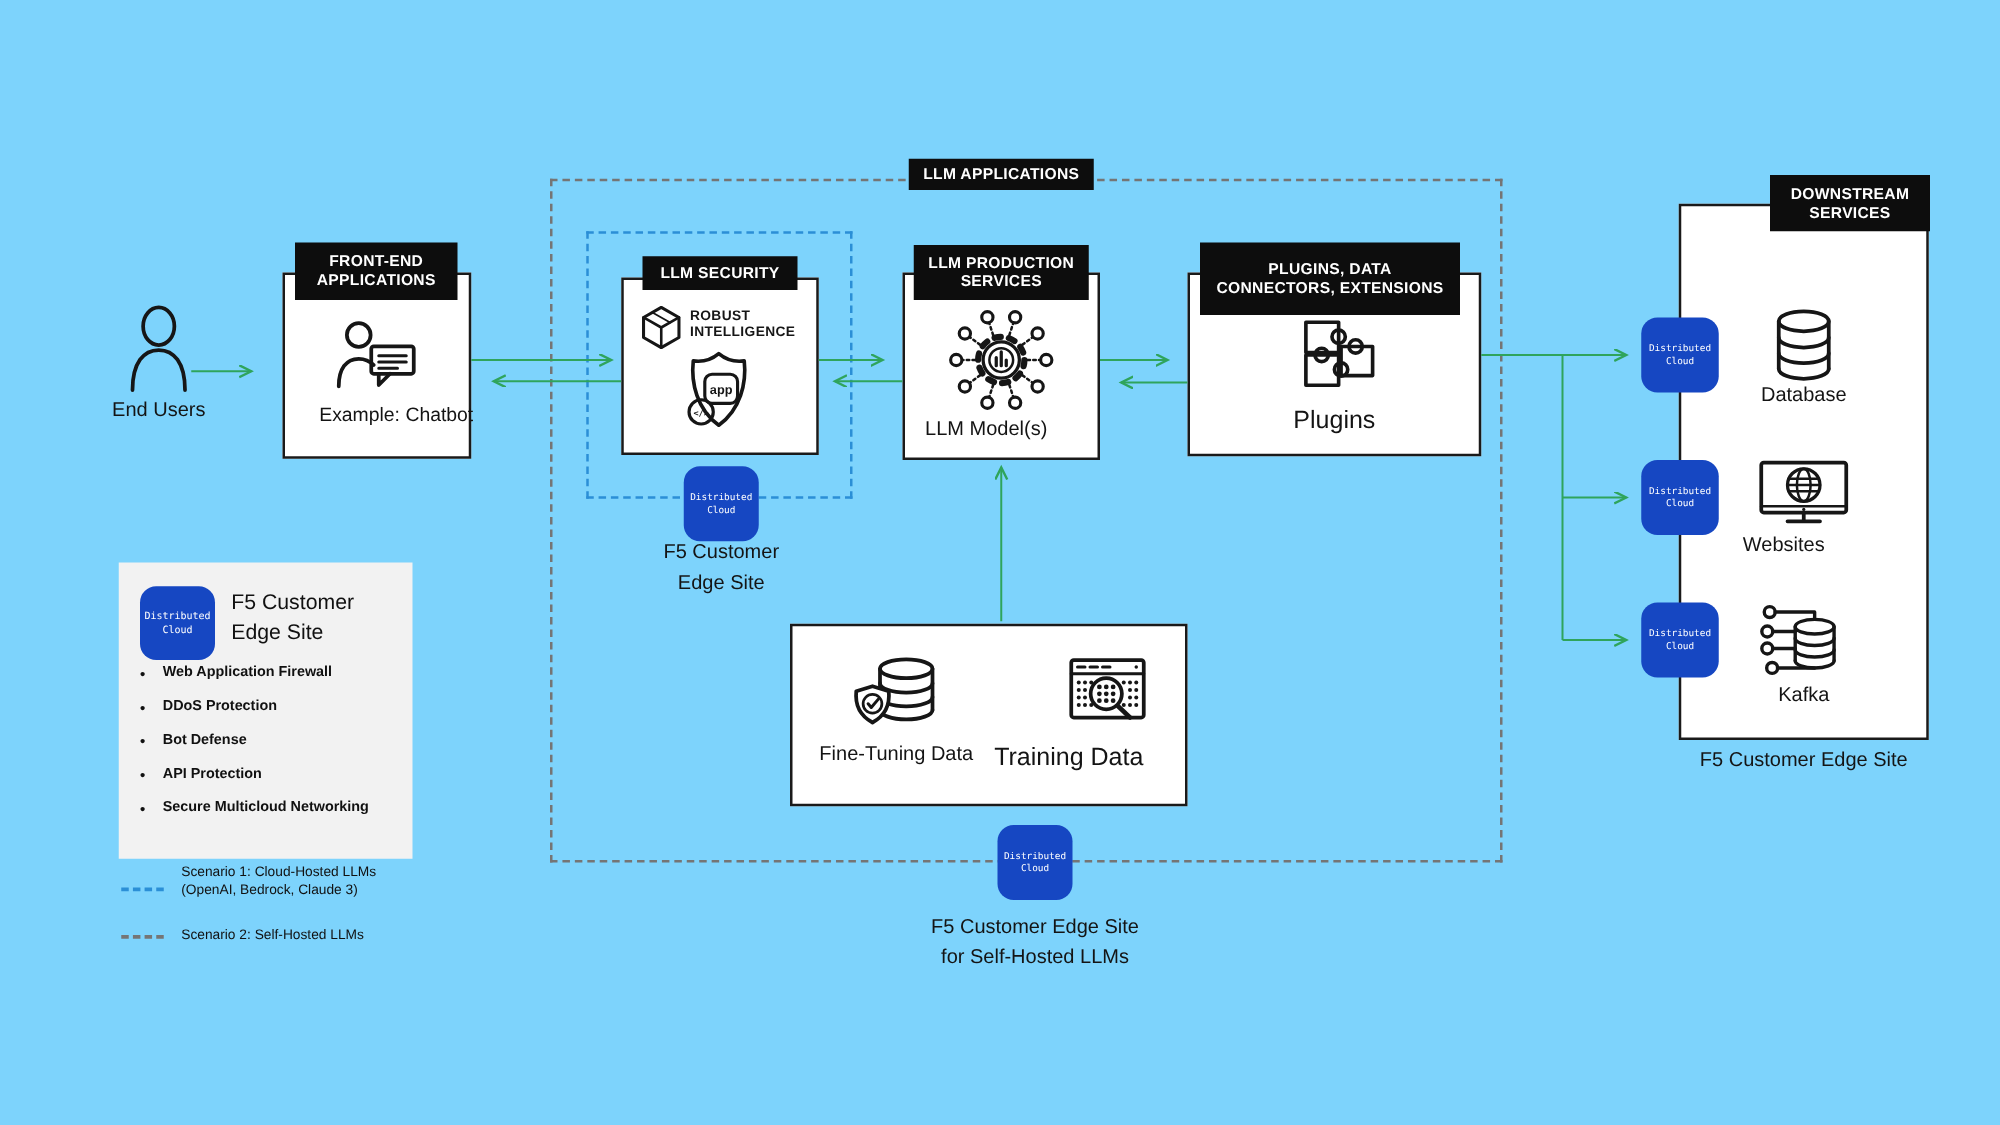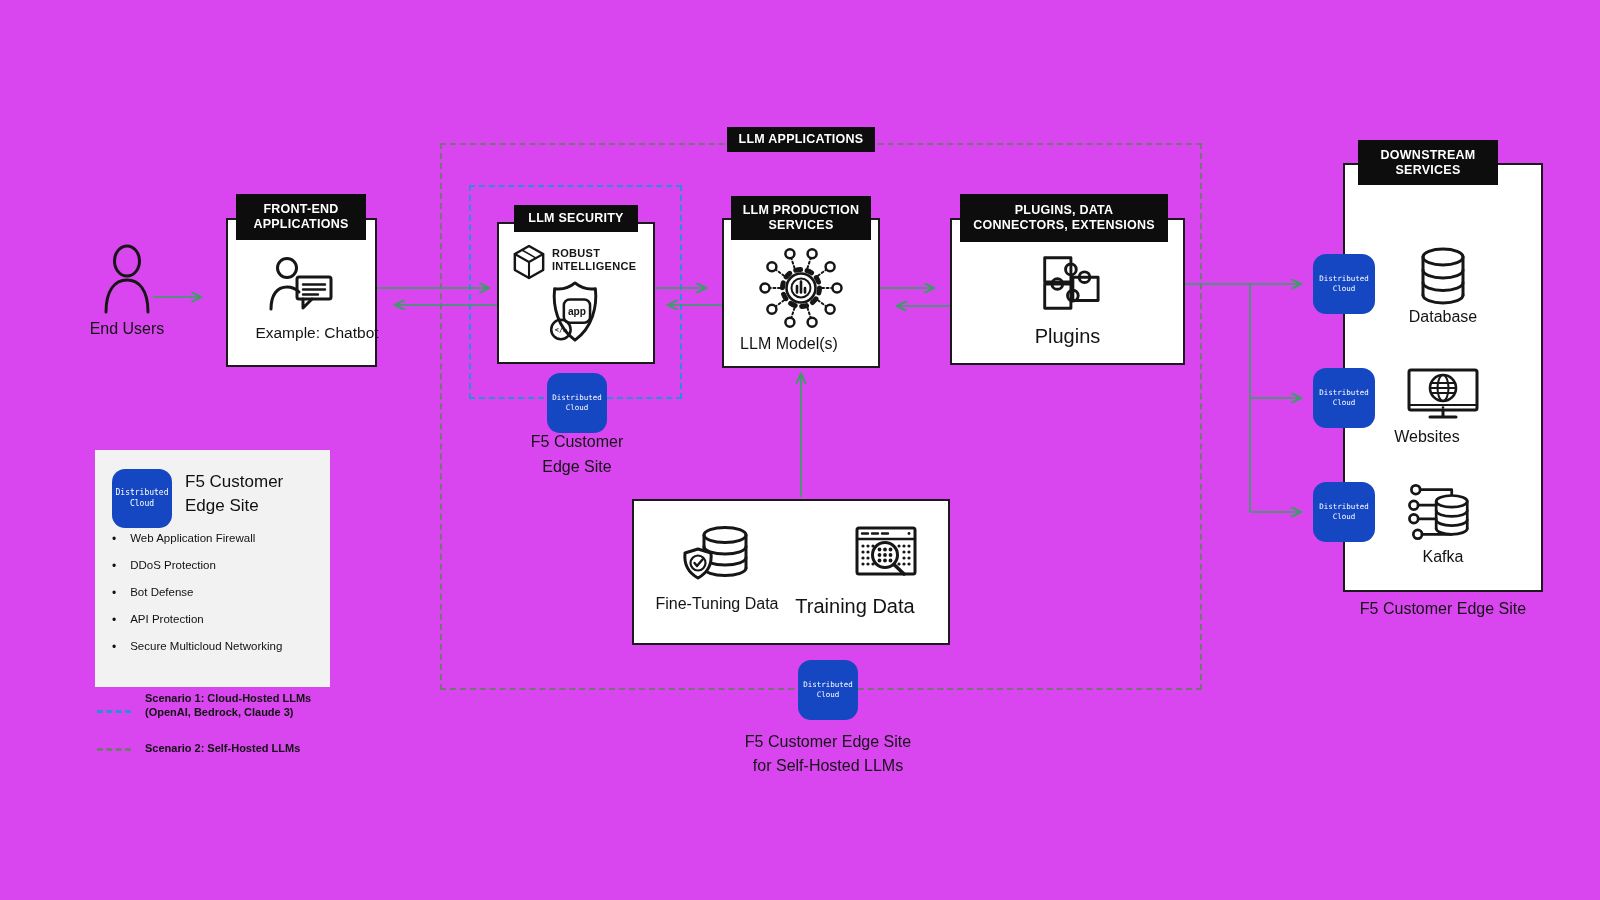--- a/index.html
+++ b/index.html
@@ -1,44 +1,44 @@
 <!DOCTYPE html>
 <html style="--accent_blue: #1647C2; --green: #2FA45C; --scenario1_blue: #2B8FD6; --scenario2_gray: #757575; --header_black: #0D0D0D; --legend_bg: #F2F2F2;"><head>
 <meta charset="utf-8">
 <style>
   :root{
     --accent_blue:#1647C2; --green:#2FA45C; --scenario1_blue:#2B8FD6;
     --scenario2_gray:#757575; --header_black:#0D0D0D; --legend_bg:#F2F2F2; --ink:#161616;
   }
   *{box-sizing:border-box;margin:0;padding:0}
   body{font-family:"Liberation Sans",sans-serif;background:#fff;color:var(--ink)}
-  #stage{position:relative;width:1600px;height:900px;background:#d946ef;overflow:hidden}
+  #stage{position:relative;width:1600px;height:900px;background:#7dd3fc;overflow:hidden}
   .dashedbox{position:absolute;z-index:1}
   .box{position:absolute;background:#fff;border:2px solid #1a1a1a;z-index:2}
   .hdr{position:absolute;background:var(--header_black);color:#fff;font-weight:700;
        font-size:12.5px;line-height:1.18;letter-spacing:.25px;display:flex;align-items:center;
        justify-content:center;text-align:center;white-space:pre-line;padding:3px 6px;z-index:5}
   .caption{position:absolute;text-align:center;font-size:15.5px;color:#141414;z-index:3}
   .freelabel{position:absolute;text-align:center;font-size:16px;color:#141414;white-space:pre-line;z-index:3}
   .badge{position:absolute;background:var(--accent_blue);border-radius:13px;color:#fff;
          display:flex;align-items:center;justify-content:center;text-align:center;
          font-family:"DejaVu Sans Mono",monospace;font-weight:400;font-size:7.5px;
          line-height:1.3;white-space:pre-line;z-index:6}
   .icon{position:absolute;z-index:3}
   .ic{stroke:var(--ink);fill:none;stroke-linecap:round;stroke-linejoin:round}
   #connectors{position:absolute;left:0;top:0;z-index:4;pointer-events:none}
   .legendbox{position:absolute;background:var(--legend_bg);z-index:1}
   .legend-title{position:absolute;font-size:17px;line-height:1.4;color:#111;white-space:pre-line;z-index:2}
-  .bullets{position:absolute;z-index:2;font-size:11.5px;font-weight:400;color:#111}
+  .bullets{position:absolute;z-index:2;font-size:11.5px;font-weight:700;color:#111}
   .bullet-row{display:flex;align-items:flex-start;margin-bottom:13px}
   .bullet-row::before{content:"\2022";margin-right:14px;font-size:12px}
   .swatch{position:absolute;width:34px;height:0;z-index:2}
   .swatch.s1{border-top:3px dashed var(--scenario1_blue)}
   .swatch.s2{border-top:3px dashed var(--scenario2_gray)}
-  .scenario-label{position:absolute;font-size:11px;font-weight:700;line-height:14px;
+  .scenario-label{position:absolute;font-size:11px;font-weight:400;line-height:14px;
                   color:#111;white-space:pre-line;z-index:2}
   .vendor{position:absolute;font-size:11px;font-weight:700;line-height:1.15;letter-spacing:.3px;
           white-space:pre-line;z-index:3}
 </style>
 </head>
 <body>
 
 <div id="stage">
 
   <div class="dashedbox" style="left:440px;top:143px;width:762px;height:547px;border:2px dashed var(--scenario2_gray)"></div>
@@ -135,21 +135,21 @@
         <path d="M23,44 H13"></path>
       <path d="M27,31.7 L18.9,25.8"></path>
         <path d="M37.5,24 L34.4,14.5"></path>
       <path d="M50.5,24 L53.6,14.5"></path>
         <path d="M61,31.7 L69.1,25.8"></path>
     </g>
   </svg>
   <div class="caption" style="left:722px;top:335px;width:134px;font-size:16px">LLM Model(s)</div>
 
   <div class="box" style="left:950px;top:218px;width:235px;height:147px"></div>
-  <div class="hdr" style="left:960px;top:194px;width:208px;height:48px">PLUGINS, DATA
+  <div class="hdr" style="left:960px;top:194px;width:208px;height:58px">PLUGINS, DATA
 CONNECTORS, EXTENSIONS</div>
   <svg class="icon" style="left:1033px;top:250px" width="70" height="66" viewBox="0 0 72 68">
     <g class="ic" stroke-width="3" fill="#fff">
       <rect x="12" y="8" width="27" height="25"></rect>
       <rect x="12" y="35" width="27" height="25"></rect>
       <rect x="41" y="28" width="26" height="24"></rect>
       <circle cx="39" cy="20" r="5.5"></circle>
       <circle cx="25" cy="35" r="5.5"></circle>
       <circle cx="53" cy="28" r="5.5"></circle>
       <circle cx="41" cy="47" r="5.5"></circle>
@@ -213,21 +213,21 @@
     <path class="ic" d="M41.5,41 l9.5,9" stroke-width="3.6"></path>
   </svg>
   <div class="caption" style="left:768px;top:595px;width:174px;font-size:20px">Training Data</div>
 
   <div class="badge" style="left:798px;top:660px;width:60px;height:60px">Distributed
 Cloud</div>
   <div class="freelabel" style="left:678px;top:730px;width:300px;line-height:1.5">F5 Customer Edge Site
 for Self-Hosted LLMs</div>
 
   <div class="box" style="left:1343px;top:163px;width:200px;height:429px"></div>
-  <div class="hdr" style="left:1358px;top:140px;width:140px;height:45px">DOWNSTREAM
+  <div class="hdr" style="left:1416px;top:140px;width:128px;height:45px">DOWNSTREAM
 SERVICES</div>
   <svg class="icon" style="left:1415px;top:244px" width="56" height="64" viewBox="0 0 56 64">
     <g class="ic" stroke-width="3">
       <ellipse cx="28" cy="13" rx="20" ry="8"></ellipse>
       <path d="M8,13 V51 M48,13 V51"></path>
       <path d="M8,26 a20,8 0 0 0 40,0"></path>
       <path d="M8,38.5 a20,8 0 0 0 40,0"></path>
       <path d="M8,51 a20,8 0 0 0 40,0"></path>
     </g>
   </svg>

